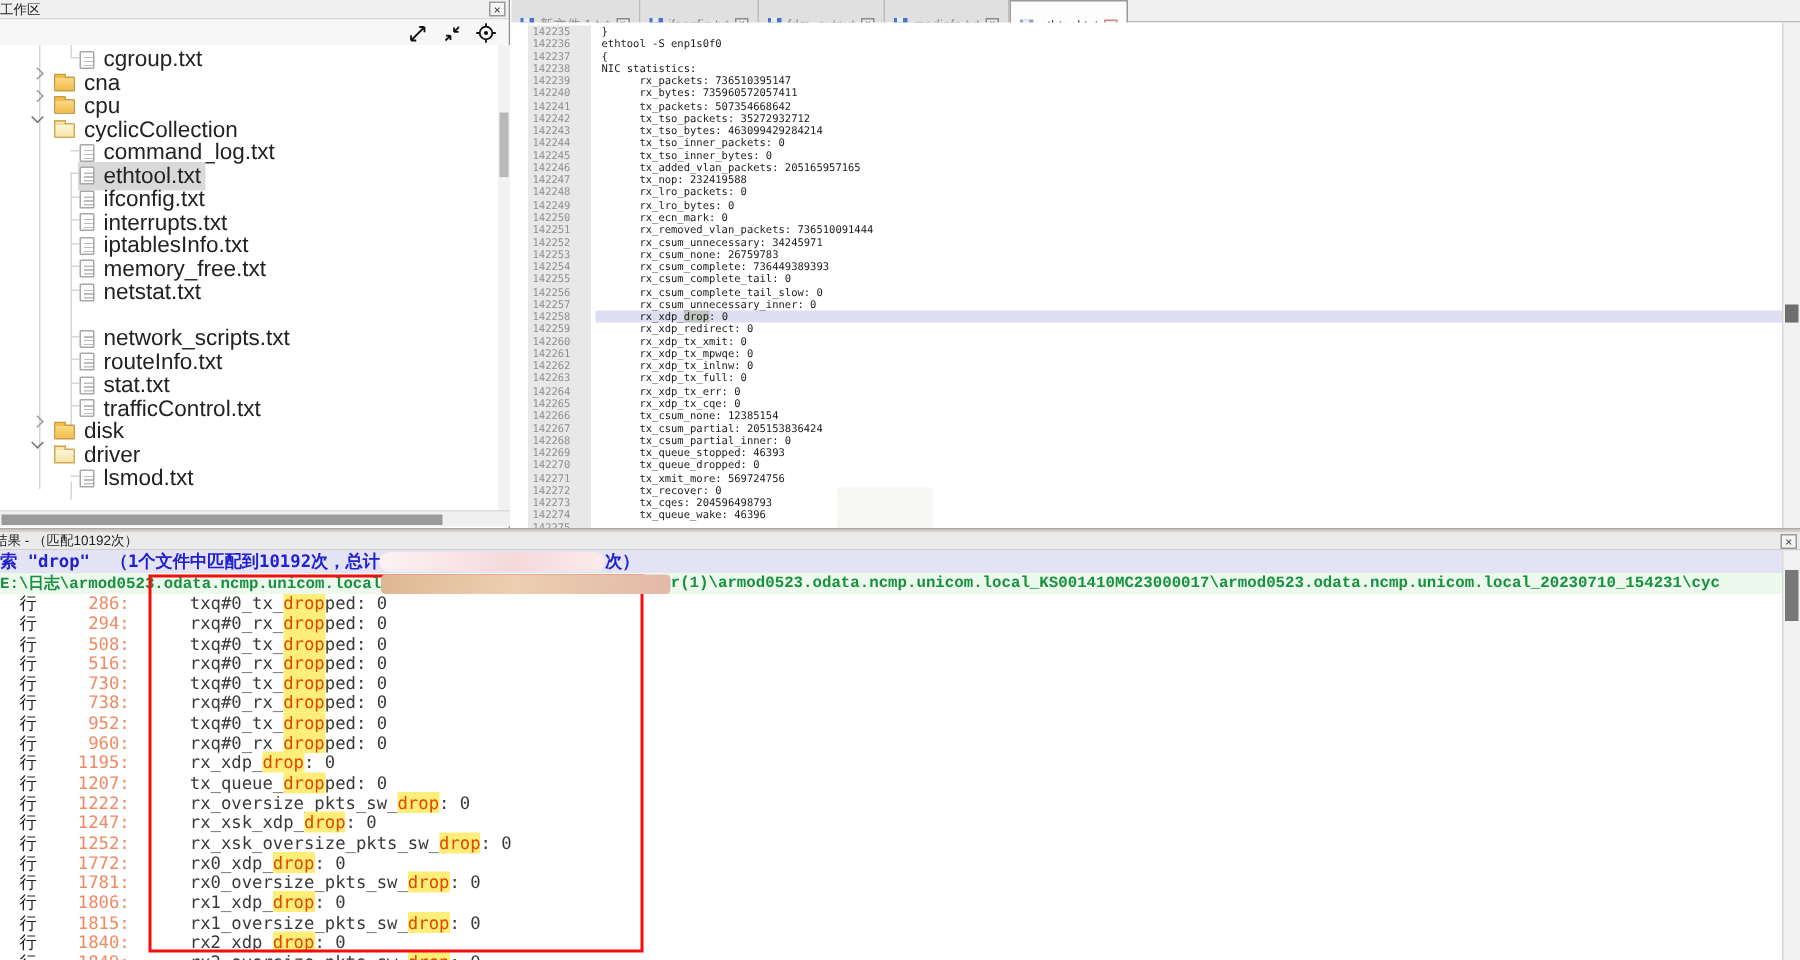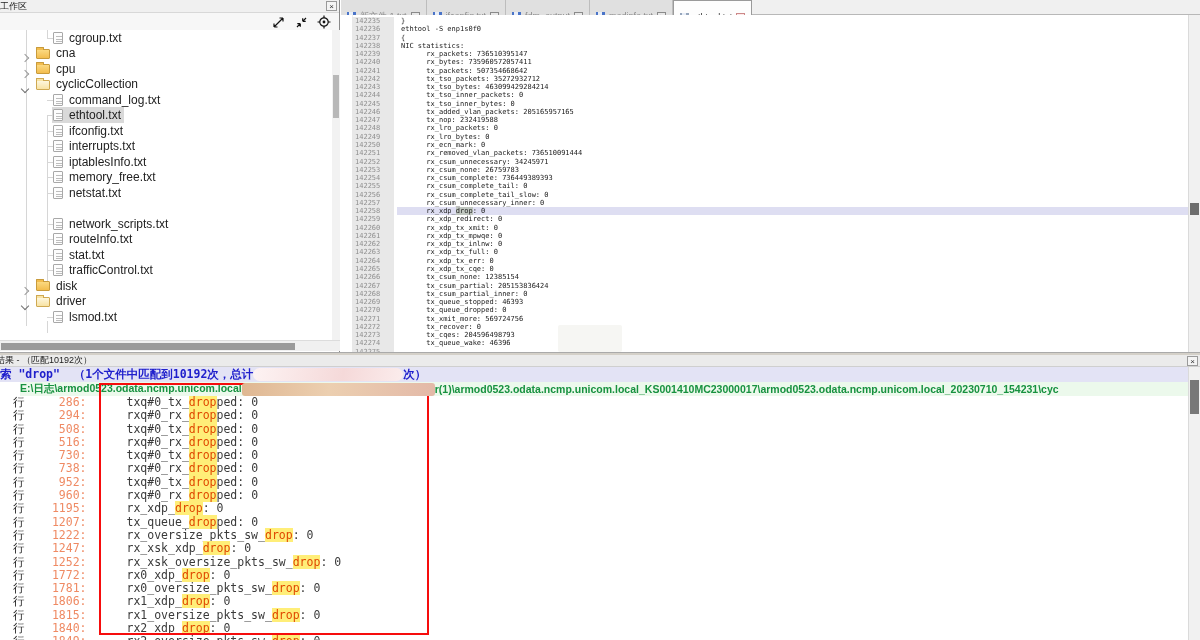--- a/index.html
+++ b/index.html
@@ -14,22 +14,22 @@
                  display:flex;align-items:center;font-size:9px;color:#222;}
   .side-title-clip{overflow:hidden;height:12px;line-height:12px;flex:1;}
   .side-title-clip span{display:inline-block;margin-left:-27px;white-space:nowrap;}
   .winx{width:11px;height:10px;line-height:9px;text-align:center;font-size:8px;color:#333;
         border:1px solid #9a9a9a;background:#f4f4f4;margin-right:2px;flex:none;box-sizing:border-box;}
   .side-toolbar{height:18px;display:flex;align-items:center;justify-content:flex-end;gap:9px;
                 padding-right:8px;background:#f7f7f7;}
   .tbico{width:14px;height:14px;display:inline-flex;align-items:center;justify-content:center;}
   .tree{position:absolute;left:0;top:30px;width:333px;height:310px;overflow:hidden;background:#fff;}
   .guide{position:absolute;width:1px;background:#d6d6d6;}
-  .trow{display:flex;align-items:flex-end;height:15.5px;padding-left:22px;position:relative;
-        font-size:12px;color:#222;}
+  .trow{display:flex;align-items:flex-start;height:15.5px;padding-left:22px;position:relative;
+        font-size:15px;color:#222;}
   .trow.lvl2{padding-left:52px;}
   .trow.lvl2::before{content:"";position:absolute;left:47px;top:7.5px;width:6px;height:1px;background:#d6d6d6;}
   .tgap{height:15.5px;}
   .arr{width:5px;height:5px;border-right:1.4px solid #707070;border-bottom:1.4px solid #707070;
        display:inline-block;flex:none;margin-right:7px;}
   .arr-c{transform:rotate(-45deg);border-color:#9a9a9a;}
   .arr-e{transform:rotate(45deg);margin-top:-2px;}
   .ic{display:inline-block;position:relative;flex:none;box-sizing:border-box;}
   .ic-folder{width:14px;height:10px;background:linear-gradient(#fbd981,#f3bd4e);
              border:1px solid #c89b3c;border-radius:1px;margin-top:1px;}
@@ -84,21 +84,21 @@
 
   
   .results{position:absolute;left:0;top:352px;width:1200px;height:288px;background:#fff;}
   .res-splitter{height:3px;background:#d4d0c8;border-top:1px solid #aaa;box-sizing:border-box;}
   .res-titlebar{height:12px;background:#ebebeb;border-bottom:1px solid #cfcfcf;display:flex;
                 align-items:center;font-size:9px;color:#222;box-sizing:border-box;}
   .res-title{margin-left:-4px;white-space:nowrap;flex:1;}
   .res-header{height:15px;background:#e3e3f5;display:flex;align-items:center;
               font-family:"DejaVu Sans Mono",monospace;font-size:11.5px;font-weight:bold;color:#2020cc;}
   .res-path{height:14px;background:#ecf9ec;display:flex;align-items:center;
-            font-family:Liberation Sans, sans-serif;font-size:10.5px;font-weight:bold;color:#17913f;overflow:hidden;margin-left:20px;}
+            font-family:Liberation Mono, monospace;font-size:10.5px;font-weight:bold;color:#17913f;overflow:hidden;}
   .blob{display:inline-block;flex:none;z-index:60;position:relative;}
   .blob-h{width:150px;height:13px;border-radius:7px;background:linear-gradient(100deg,#fdf3f3,#f5d9d9 60%,#fbecec);}
   .blob-p{width:193px;height:13px;border-radius:3px;background:linear-gradient(95deg,#dfb792,#eccfb0 45%,#e3b9a8);}
   .res-rows{position:absolute;left:0;top:44px;right:12px;bottom:0;overflow:hidden;}
   .rrow{height:13.3px;line-height:13.3px;display:flex;font-family:"DejaVu Sans Mono",monospace;
         font-size:11.5px;color:#3a3a3a;}
   .rlab{padding-left:13px;color:#222;flex:none;}
   .rnum{width:62px;text-align:right;color:#ef8a63;flex:none;}
   .rtxt{padding-left:40px;white-space:pre;}
   .match{background:#ffee78;color:#e04800;}

